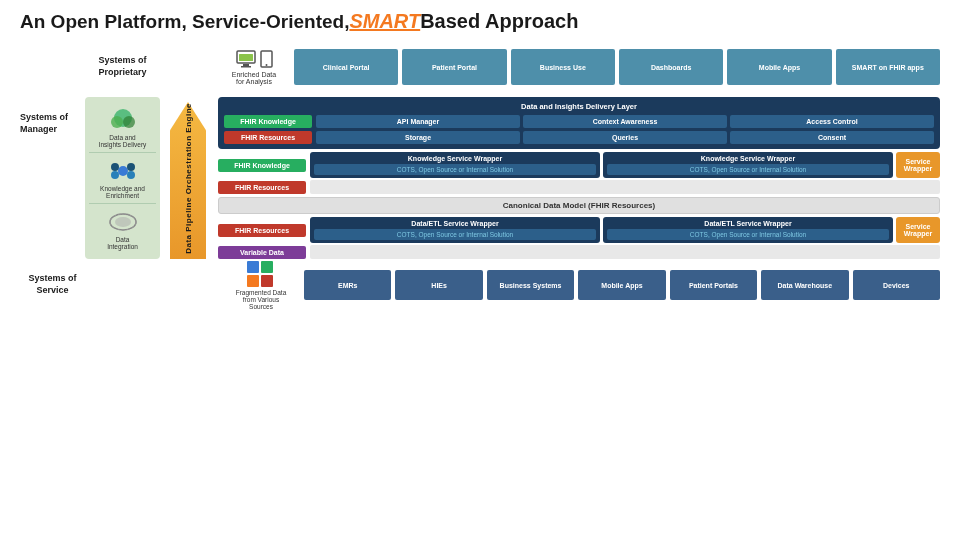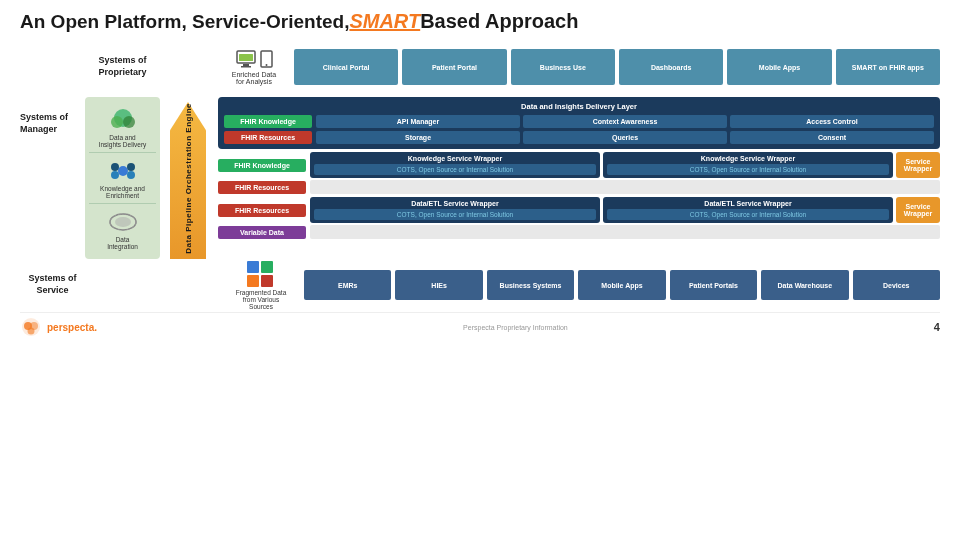--- a/index.html
+++ b/index.html
@@ -199,20 +199,21 @@
         </div>
 
         <div style="display:flex; align-items:center; gap:4px;">
           <div style="width:88px; flex-shrink:0; background:#c0392b; color:#fff; font-size:7px; font-weight:bold; text-align:center; padding:3px 4px; border-radius:2px;">
             <span>FHIR Resources</span>
           </div>
           <div style="flex:1; background:#e8e8e8; border-radius:2px; height:100%; min-height:14px;"></div>
         </div>
       </div>
 
+      <div style="background:#e0e0e0; border-radius:3px; padding:3px 6px; text-align:center; font-size:8px; font-weight:bold; color:#333; border:1px solid #ccc;">Canonical Data Model (FHIR Resources)</div>
 
       <div style="display:flex; flex-direction:column; gap:2px;">
 
         <div style="display:flex; align-items:center; gap:4px;">
           <div style="width:88px; flex-shrink:0; background:#c0392b; color:#fff; font-size:7px; font-weight:bold; text-align:center; padding:3px 4px; border-radius:2px;">
             <span>FHIR Resources</span>
           </div>
           <div style="display:flex; gap:3px; flex:1; align-items:stretch;">
             <div style="flex:1; background:#1b3a5c; border-radius:3px; padding:3px 4px; color:#fff; font-size:7px;">
               <div style="font-weight:bold; text-align:center; margin-bottom:2px;">
@@ -287,28 +288,14 @@
       </div>
       <div style="flex:1; background:#3a5f8a; color:#fff; font-size:7px; font-weight:bold; text-align:center; padding:4px 2px; border-radius:2px; display:flex; align-items:center; justify-content:center; min-height:30px;">
         <span>Data Warehouse</span>
       </div>
       <div style="flex:1; background:#3a5f8a; color:#fff; font-size:7px; font-weight:bold; text-align:center; padding:4px 2px; border-radius:2px; display:flex; align-items:center; justify-content:center; min-height:30px;">
         <span>Devices</span>
       </div>
     </div>
   </div>
 
-  <div style="display:flex; justify-content:space-between; align-items:center; margin-top:6px; border-top:1px solid #eee; padding-top:3px;">
-
-    <div style="display:flex; align-items:center; gap:5px;">
-      <svg width="22" height="22" viewBox="0 0 22 22">
-        <circle cx="11" cy="11" r="9" fill="#f47920" opacity="0.15"></circle>
-        <circle cx="8" cy="10" r="4" fill="#f47920" opacity="0.8"></circle>
-        <circle cx="14" cy="10" r="4" fill="#f47920" opacity="0.5"></circle>
-        <circle cx="11" cy="15" r="3.5" fill="#f47920" opacity="0.6"></circle>
-      </svg>
-      <span style="font-size:10px; font-weight:bold; color:#f47920;">perspecta.</span>
-    </div>
-    <div style="font-size:7px; color:#999;">Perspecta Proprietary Information</div>
-    <div style="font-size:11px; color:#333; font-weight:bold;">4</div>
-  </div>
 
 </div>
 
 </body></html>

